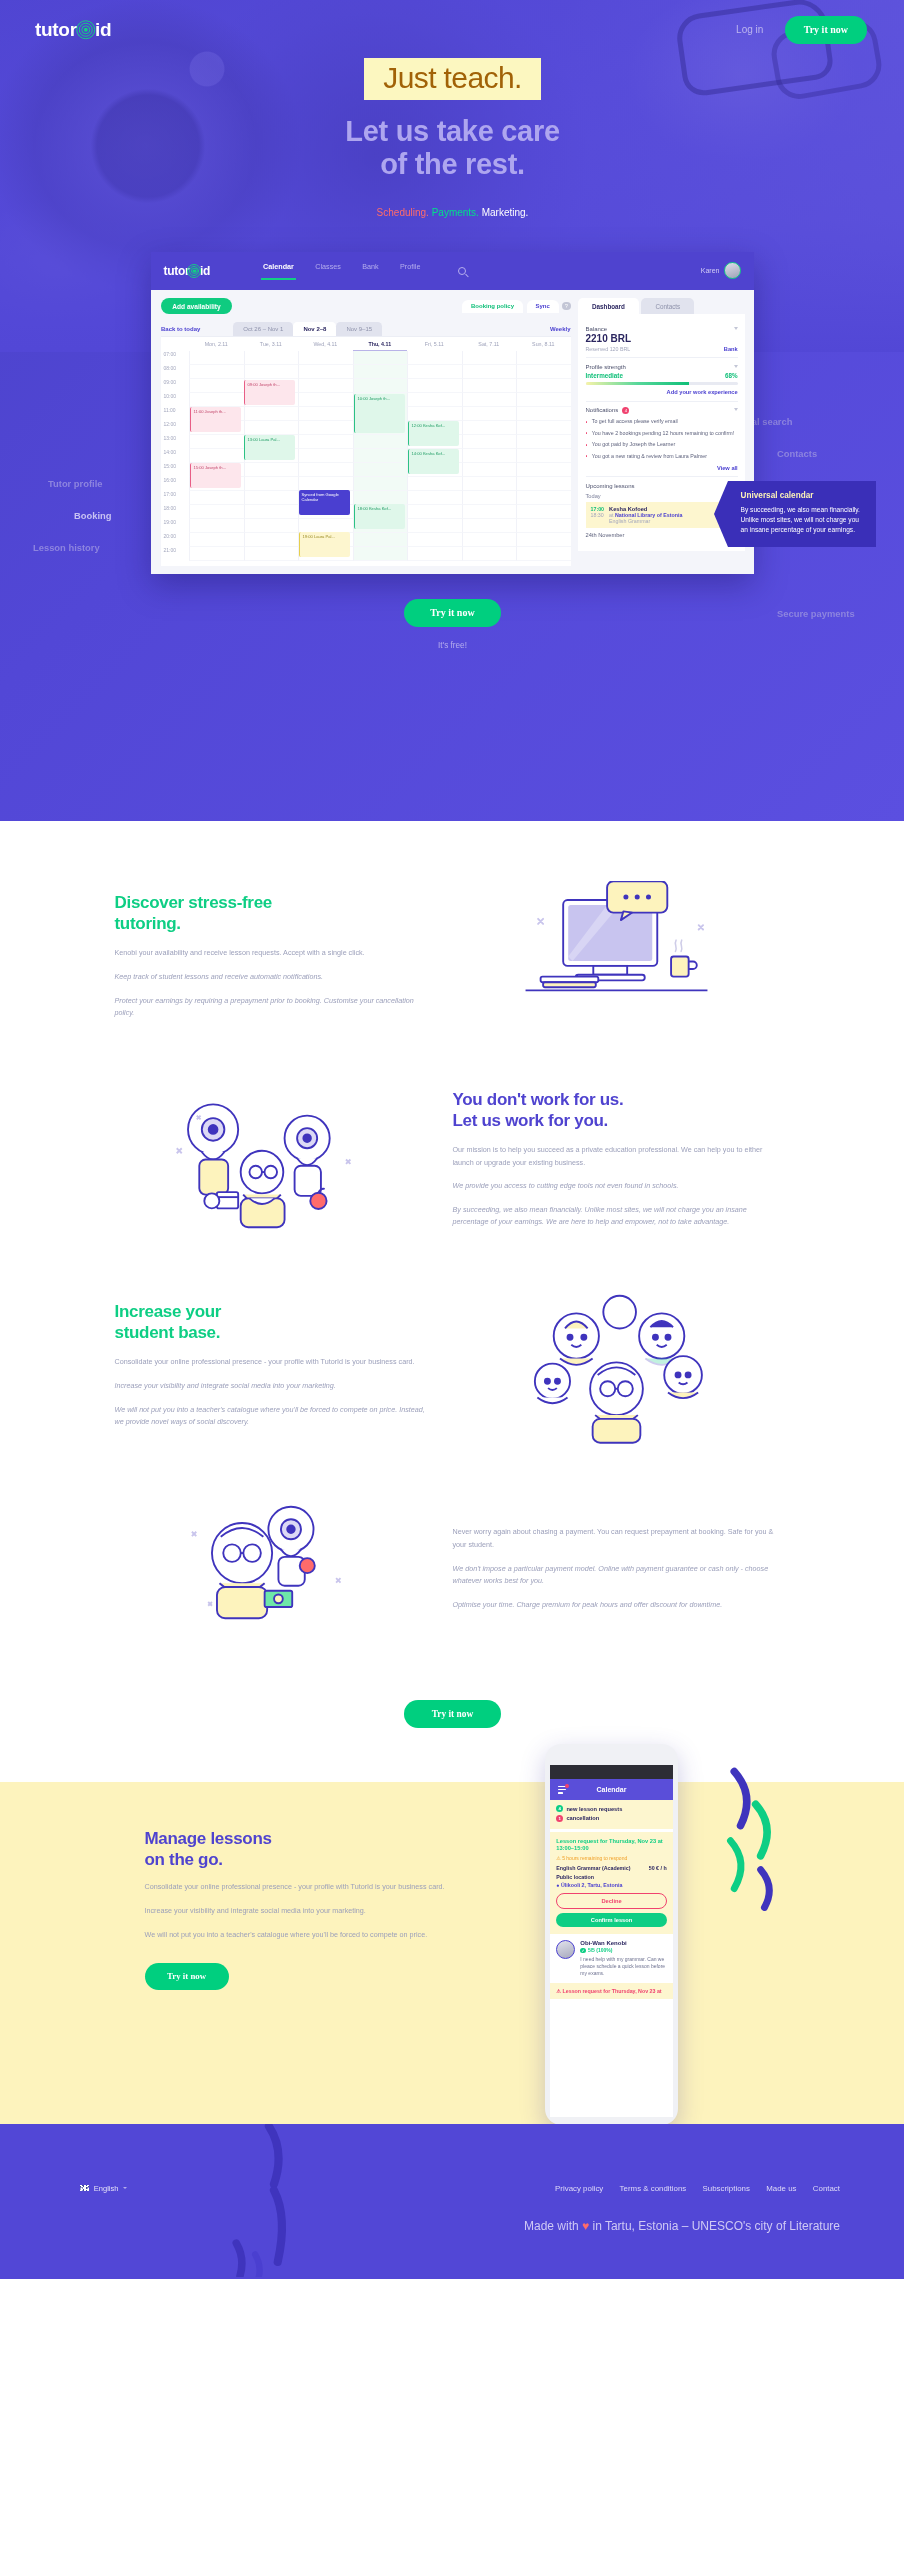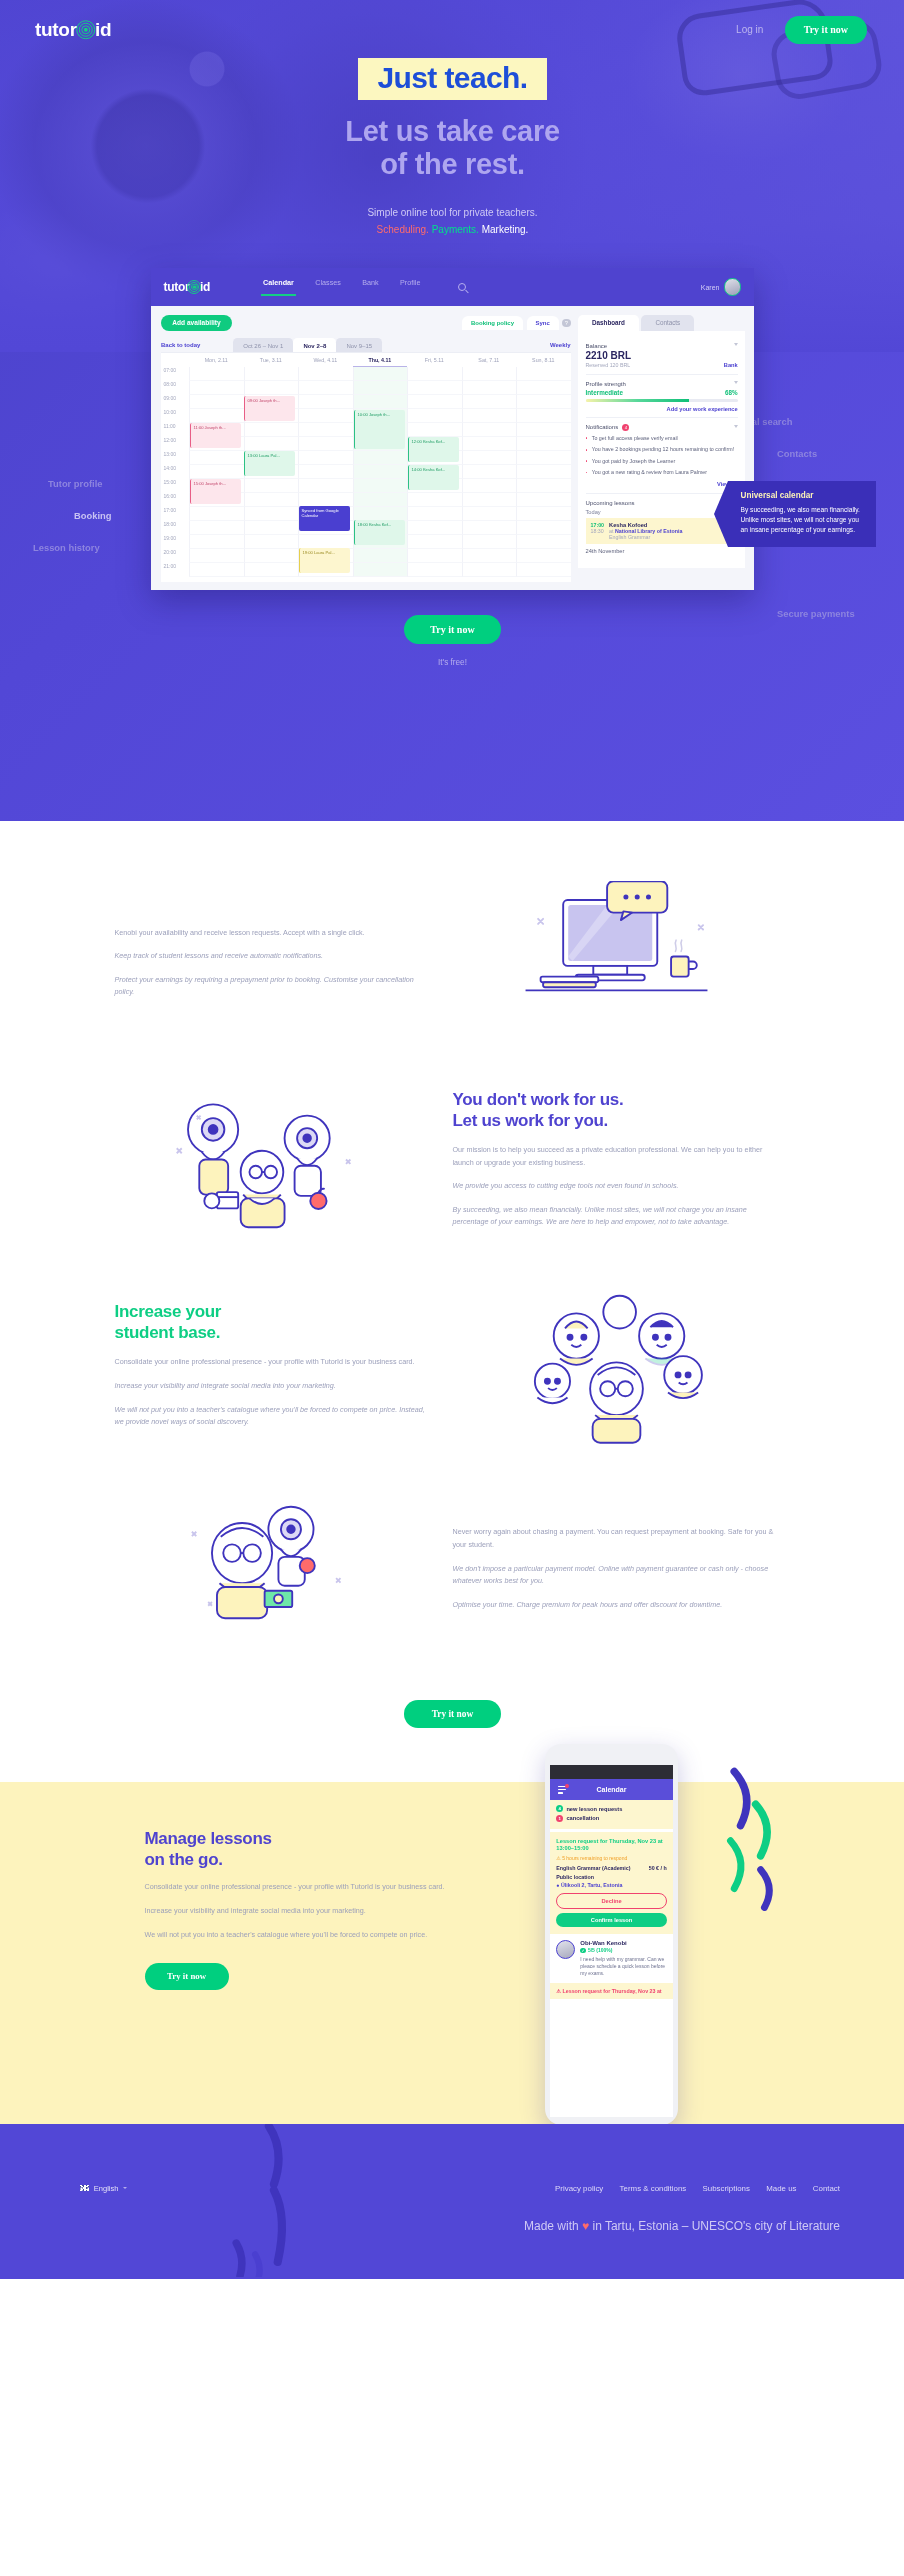--- a/index.html
+++ b/index.html
@@ -71,22 +71,22 @@
   .nav-right { display:flex; align-items:center; gap:21.4px; }
   .login-link { color:#bdb6ef; font-size:10px; text-decoration:none; cursor:pointer; }
   .btn-green {
     background:#00cf7f; color:#fff; border:none; border-radius:16.3px;
     padding:8.2px 19px; font-size:10px; font-weight:bold; cursor:pointer;
     font-family:Liberation Serif, serif;
   }
 
   .hero-copy { position:relative; z-index:20; text-align:center; margin-top:14px; }
   .just-teach {
-    display:inline-block; background:#fcf7c0; color:#1d4ed8;
-    font-size:30px; font-weight:bold; letter-spacing:-0.6px;
+    display:inline-block; background:#fcf7c0; color:#a16207;
+    font-size:30px; font-weight:normal; letter-spacing:-0.6px;
     padding:5px 19px 7.5px; line-height:1;
   }
   .hero-h1 {
     color:#aea6ef; font-size:29px; font-weight:bold; line-height:1.12;
     margin-top:15px; letter-spacing:-0.3px;
   }
   .hero-sub { margin-top:25px; font-size:10px; color:#cfc9f5; line-height:1.65; }
   .hero-sub .sch { color:#ff6b6b; }
   .hero-sub .pay { color:#00e08a; }
   .hero-sub .mkt { color:#ffffff; }
@@ -332,21 +332,20 @@
       </div>
     </div>
 
     <div class="hero-copy">
       <div class="just-teach">Just teach.</div>
       <h1 class="hero-h1">
         <span>Let us take care</span><br>
         <span>of the rest.</span>
       </h1>
       <div class="hero-sub">
-        <div>Simple online tool for private teachers.</div>
         <div>
           <span class="sch">Scheduling.</span>
           <span class="pay">Payments.</span>
           <span class="mkt">Marketing.</span>
         </div>
       </div>
     </div>
 
     <div class="side-label" style="left:48px; top:478px;">Tutor profile</div>
     <div class="side-label active" style="left:74px; top:510px;">Booking</div>
@@ -659,20 +658,24 @@
     <div class="hero-cta">
       <button class="btn-green">Try it now</button>
       <div class="its-free">It's free!</div>
     </div>
   </section>
 
   <section class="features">
 
     <div class="frow">
       <div class="fcol-text" style="padding-left:14px;">
+        <h2 class="f-h2 green">
+          <span>Discover stress-free</span><br>
+          <span>tutoring.</span>
+        </h2>
         <p class="f-p">Kenobi your availability and receive lesson requests. Accept with a single click.</p>
         <p class="f-p">Keep track of student lessons and receive automatic notifications.</p>
         <p class="f-p">Protect your earnings by requiring a prepayment prior to booking. Customise your cancellation policy.</p>
       </div>
       <div class="fcol-art">
         <svg width="207" height="151" viewBox="0 0 330 240">
           <rect x="80" y="30" width="150" height="105" rx="7" fill="#fff" stroke="#3f34bd" stroke-width="3"></rect>
           <rect x="88" y="38" width="134" height="89" rx="4" fill="#c8c4ef"></rect>
           <path d="M88 120 L150 38 L170 38 L95 127 Z" fill="#e3e1f7" opacity=".6"></path>
           <rect x="128" y="135" width="54" height="14" fill="#fff" stroke="#3f34bd" stroke-width="3"></rect>

